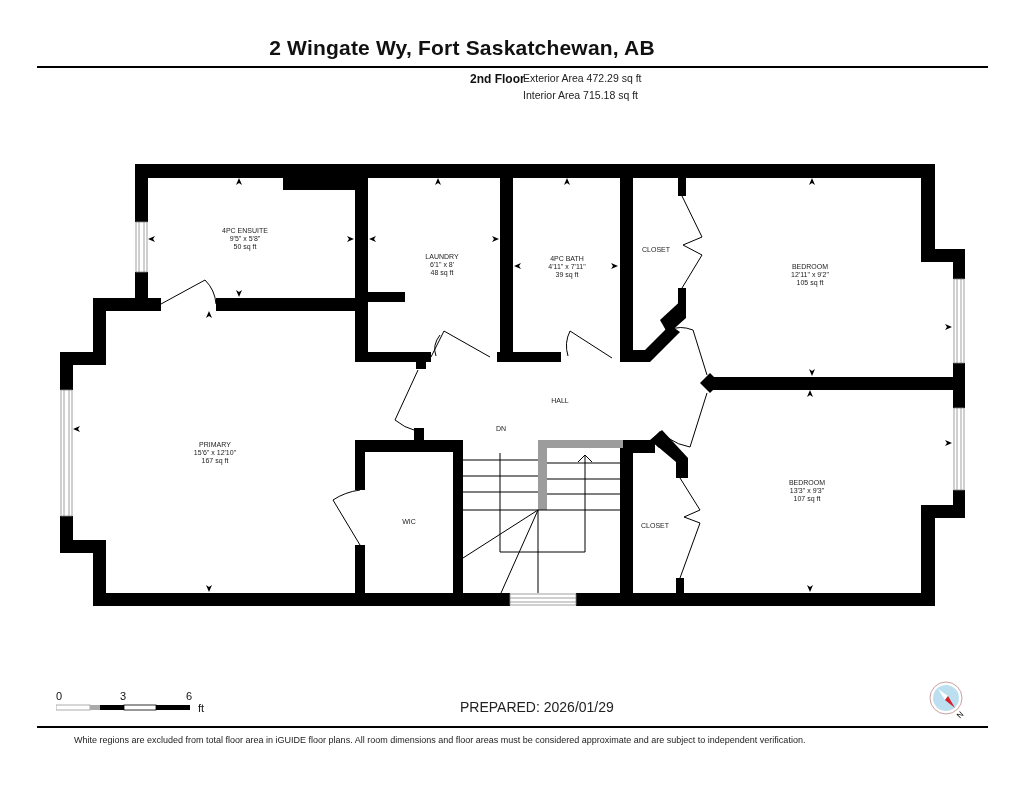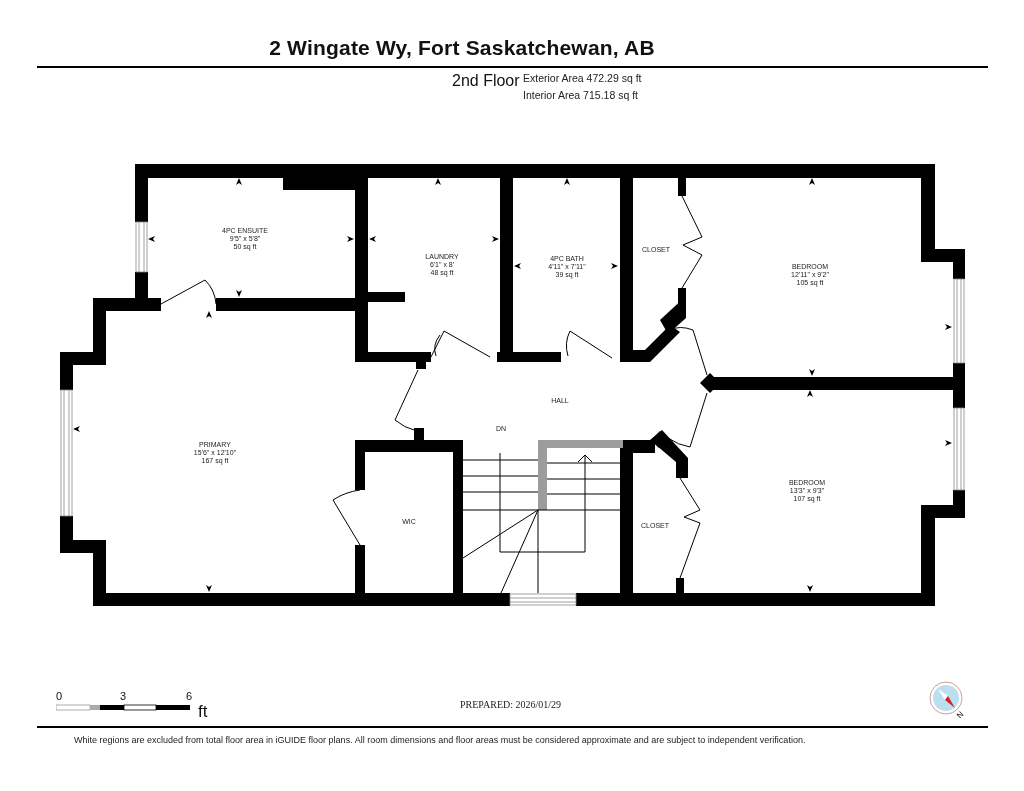--- a/index.html
+++ b/index.html
@@ -1,25 +1,25 @@
 <!DOCTYPE html>
 <html><head>
 <meta charset="utf-8">
 <style>
   html, body { margin:0; padding:0; background:#ffffff; }
   body { width:1024px; height:791px; position:relative; overflow:hidden; font-family:"Liberation Sans", sans-serif; color:#111; }
   .title { position:absolute; left:0; top:36px; width:924px; text-align:center; font-weight:bold; font-size:21px; letter-spacing:0.2px; }
   .rule { position:absolute; height:2px; background:#000; }
-  .floor-label { position:absolute; left:452px; top:72px; font-weight:normal; font-size:16px; }
+  .floor-label { position:absolute; left:470px; top:72px; font-weight:bold; font-size:12px; }
   .area-line { position:absolute; left:523px; font-size:10.5px; color:#222; }
   svg.plan { position:absolute; left:0; top:0; }
   .room-label { font-family:"Liberation Sans", sans-serif; font-size:7px; fill:#222; text-anchor:middle; }
   .scale-num { position:absolute; top:690px; font-size:11px; }
-  .scale-ft { position:absolute; left:198px; top:702px; font-size:17px; }
-  .prepared { position:absolute; left:460px; top:699px; font-size:10px; color:#222;font-family:Liberation Serif, serif; }
+  .scale-ft { position:absolute; left:198px; top:702px; font-size:11px; }
+  .prepared { position:absolute; left:460px; top:699px; font-size:14px; color:#222; }
   .disclaimer { position:absolute; left:38px; top:735px; font-size:9px; color:#222;margin-left:36px; }
   .compass { position:absolute; left:928px; top:680px; }
 </style>
 </head>
 <body>
 
 <div class="title">2 Wingate Wy, Fort Saskatchewan, AB</div>
 <div class="rule" style="left:37px; top:66px; width:951px;"></div>
 <div class="floor-label">2nd Floor</div>
 <div class="area-line" style="top:72px;">Exterior Area 472.29 sq ft</div>

